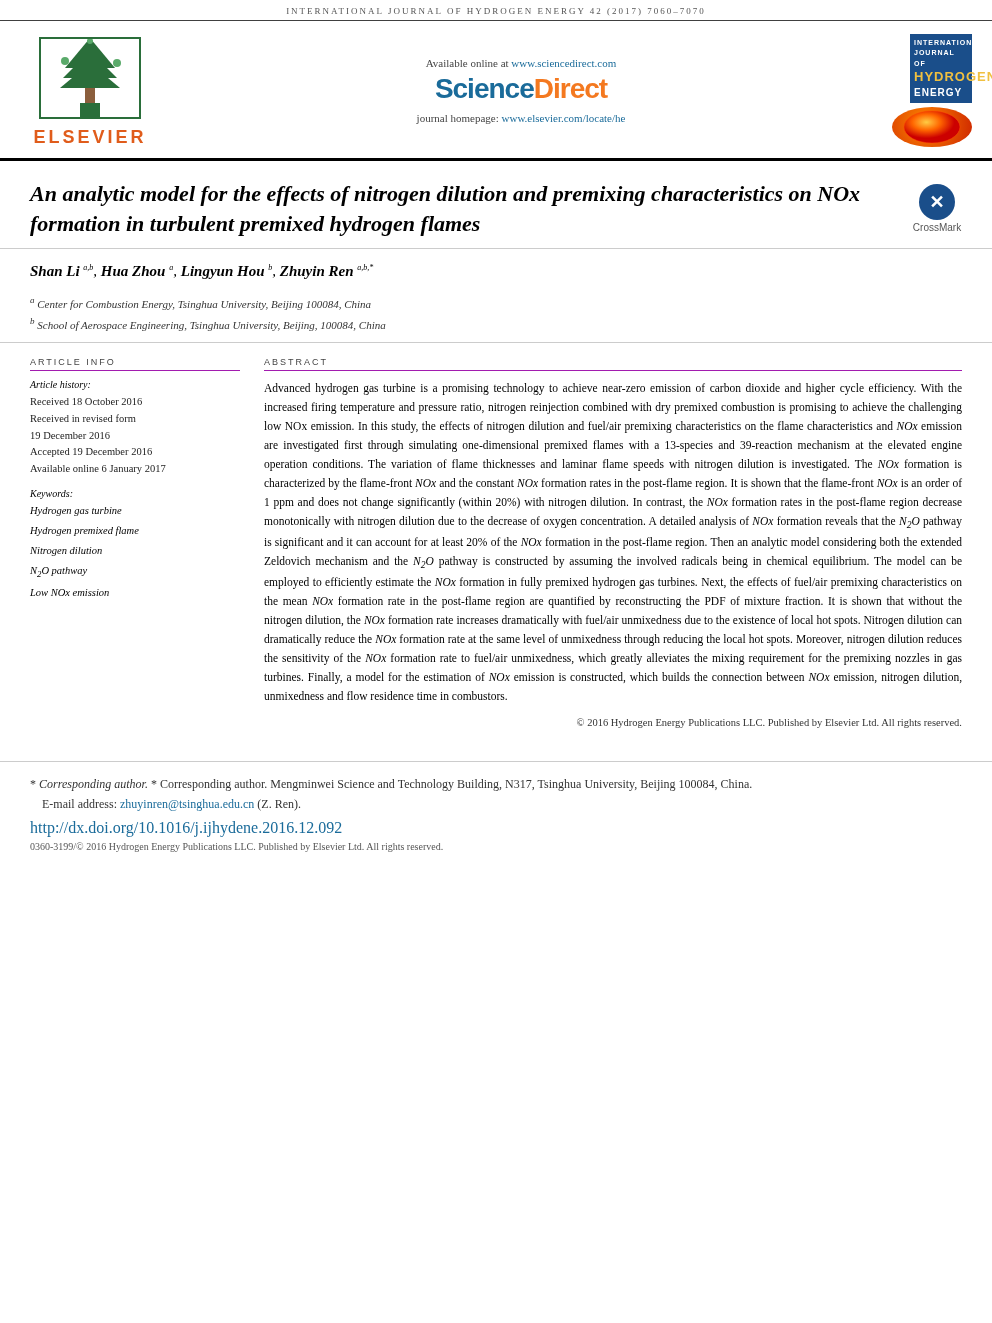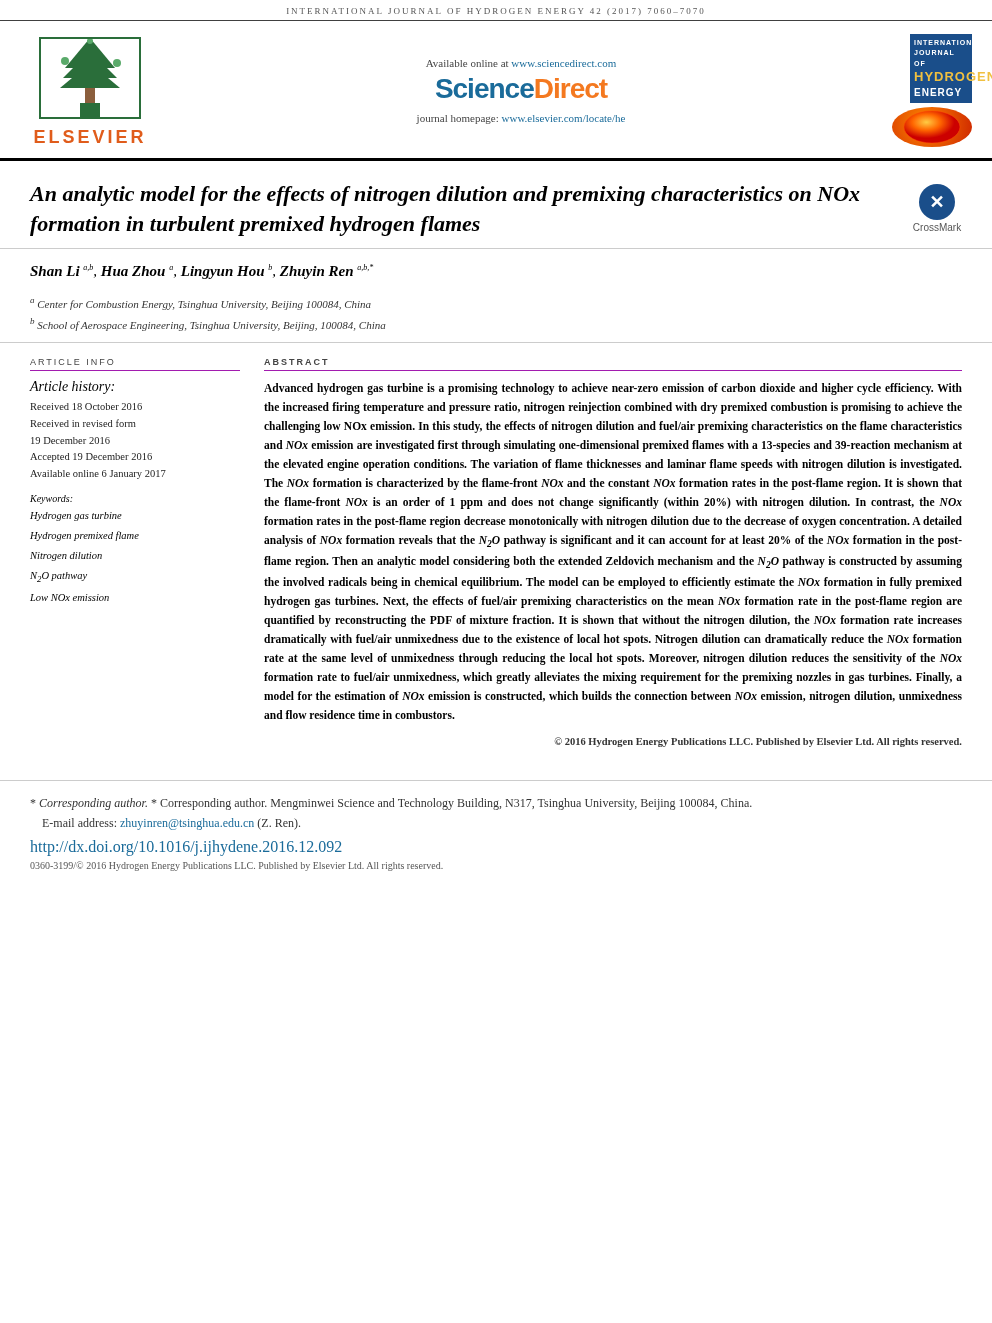--- a/index.html
+++ b/index.html
@@ -219,40 +219,39 @@
       gap: 24px;
     }
 
     .left-col {
       width: 210px;
       flex-shrink: 0;
     }
 
     .right-col {
       flex: 1;
-      font-weight: bold;
     }
 
     .section-label {
       font-size: 9px;
       letter-spacing: 2px;
       text-transform: uppercase;
       color: #444;
       font-family: Arial, sans-serif;
       margin-bottom: 8px;
       border-bottom: 1px solid #a21caf;
       padding-bottom: 3px;
     }
 
     .article-info-group {
       margin-bottom: 10px;
     }
 
     .article-info-title {
-      font-size: 14px;
+      font-size: 10px;
       font-style: italic;
       margin-bottom: 4px;
     }
 
     .article-info-item {
       font-size: 10.5px;
       line-height: 1.6;
       color: #222;
     }
 

